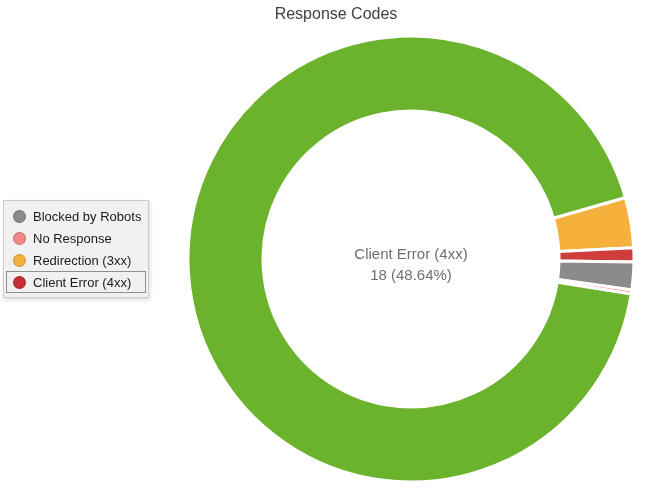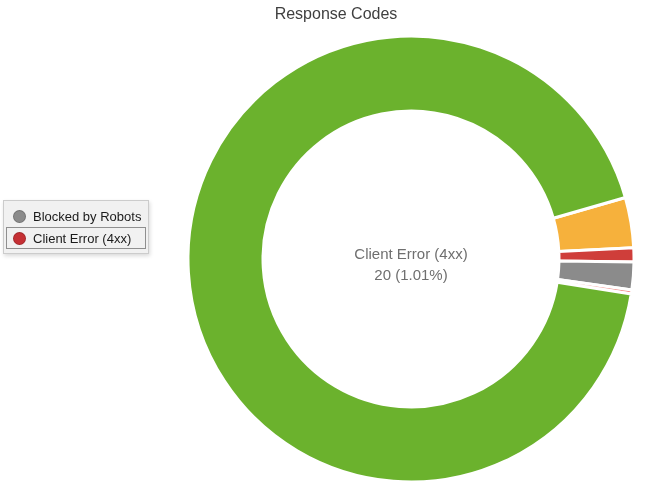--- a/index.html
+++ b/index.html
@@ -93,27 +93,35 @@
         <path d="M 625.36 197.53 A 223 223 0 0 1 633.72 247.87 L 558.82 251.62 A 148 148 0 0 0 553.27 218.21 Z" fill="#f6b13c" stroke="#ffffff" stroke-width="3" stroke-linejoin="round"></path>
         <path d="M 633.72 247.87 A 223 223 0 0 1 633.98 262.02 L 558.99 261.00 A 148 148 0 0 0 558.82 251.62 Z" fill="#cf3e3a" stroke="#ffffff" stroke-width="3" stroke-linejoin="round"></path>
         <path d="M 633.98 262.02 A 223 223 0 0 1 631.84 289.94 L 557.57 279.54 A 148 148 0 0 0 558.99 261.00 Z" fill="#8b8b8b" stroke="#ffffff" stroke-width="3" stroke-linejoin="round"></path>
         <path d="M 631.84 289.94 A 223 223 0 0 1 631.22 294.10 L 557.16 282.30 A 148 148 0 0 0 557.57 279.54 Z" fill="#f18a86" stroke="#ffffff" stroke-width="3" stroke-linejoin="round"></path>
         <path d="M 631.22 294.10 A 223 223 0 1 1 625.36 197.53 L 553.27 218.21 A 148 148 0 1 0 557.16 282.30 Z" fill="#6bb22d" stroke="#ffffff" stroke-width="3" stroke-linejoin="round"></path>
       </g>
   </svg>
 
   <div class="center-label">
     <div>Client Error (4xx)</div>
-    <div>20 (1.01%)</div>
+    <div>18 (48.64%)</div>
   </div>
 
   <div class="legend" id="legend">
       <div class="legend-row">
         <span class="swatch" style="background: rgb(139, 139, 139);"></span>
         <span class="legend-label">Blocked by Robots.txt</span>
+      </div>
+      <div class="legend-row">
+        <span class="swatch" style="background: rgb(241, 138, 134);"></span>
+        <span class="legend-label">No Response</span>
+      </div>
+      <div class="legend-row">
+        <span class="swatch" style="background: rgb(246, 177, 60);"></span>
+        <span class="legend-label">Redirection (3xx)</span>
       </div>
       <div class="legend-row hl">
         <span class="swatch" style="background: rgb(197, 48, 52);"></span>
         <span class="legend-label">Client Error (4xx)</span>
       </div>
     </div>
 
 </div>
 
 </body></html>

